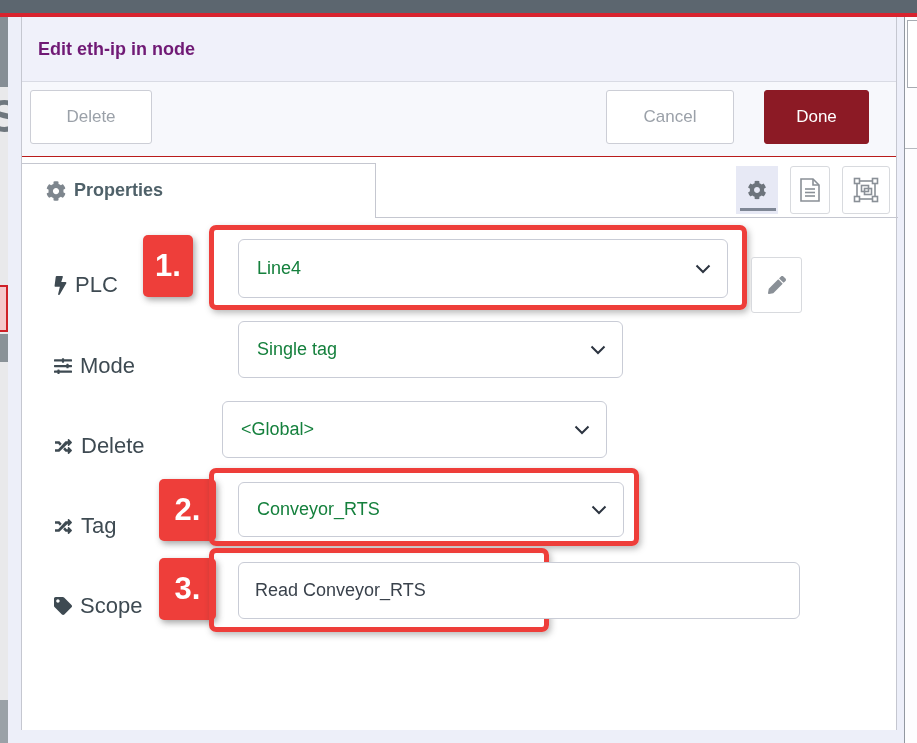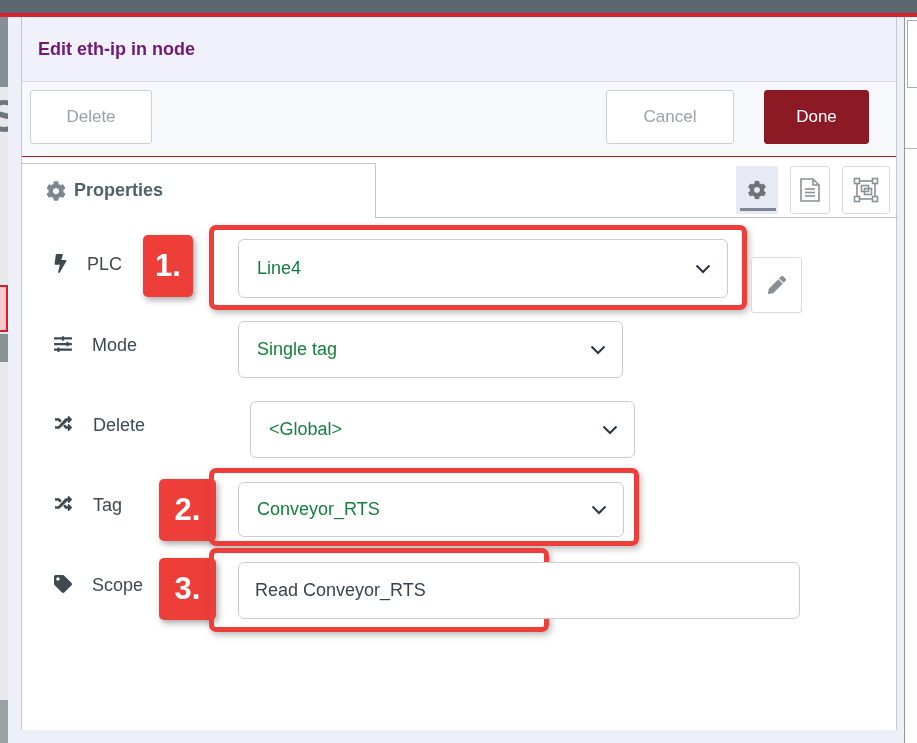--- a/index.html
+++ b/index.html
@@ -50,21 +50,21 @@
 
   .iconbtn { position:absolute; top:9px; height:48px; background:#ffffff; border:1px solid #d8dade; border-radius:3px; cursor:pointer; }
   .iconbtn svg { position:absolute; left:50%; top:50%; transform:translate(-50%,-50%); }
   .iconbtn-gear { left:714px; width:42px; background:#e7e9f5; border:1px solid #e7e9f5; border-radius:0; }
   .gear-underline { position:absolute; left:3px; bottom:2px; width:36px; height:3px; background:#7f8795; }
   .iconbtn-doc { left:768px; width:40px; }
   .iconbtn-app { left:820px; width:48px; }
 
   
   .form { position:absolute; left:0; top:201px; width:100%; height:512px; background:#ffffff; }
-  .row-label { position:absolute; left:32px; font-size:18px; color:#3e4a52; display:flex; align-items:flex-start; gap:20px; }
+  .row-label { position:absolute; left:32px; font-size:22px; color:#3e4a52; display:flex; align-items:center; gap:8px; }
   .row-label svg { flex:0 0 auto; }
 
   .badge { position:absolute; background:#ee3e3a; border-radius:5px; color:#ffffff; font-size:31px; font-weight:bold;
            display:flex; align-items:center; justify-content:center; box-shadow:2px 3px 6px rgba(60,60,60,.45); }
   .hl { position:absolute; border:5px solid #ee3e3a; border-radius:7px; box-shadow:2px 3px 6px rgba(60,60,60,.35); }
 
   .select { position:absolute; background:#ffffff; border:1px solid #c9ccd6; border-radius:6px; cursor:pointer; }
   .select-value { position:absolute; left:18px; top:0; height:100%; display:flex; align-items:center; font-size:18px; color:#15803d; }
   .select .chev { position:absolute; right:16px; top:50%; transform:translateY(-50%); }
 
@@ -182,21 +182,21 @@
           <path d="M1.5 1.5 L8 8 L14.5 1.5" fill="none" stroke="#2c3440" stroke-width="2"></path>
         </svg>
     </div>
 
     <div class="row-label" style="top:197px; height:62px;">
       <svg width="19" height="17" viewBox="0 0 512 512">
           <path fill="#3e4a52" d="M504.971 359.029c9.373 9.373 9.373 24.569 0 33.941l-80 79.984c-15.01 15.01-40.971 4.49-40.971-16.971V416h-58.785a12.004 12.004 0 0 1-8.773-3.812l-70.556-75.596 53.333-57.143L352 336h32v-39.981c0-21.438 25.943-31.998 40.971-16.971l80 79.981zM12 176h84l52.781 56.551 53.333-57.143-70.556-75.596A11.999 11.999 0 0 0 122.785 96H12c-6.627 0-12 5.373-12 12v56c0 6.627 5.373 12 12 12zm372 0v39.984c0 21.46 25.961 31.98 40.971 16.971l80-79.984c9.373-9.373 9.373-24.569 0-33.941l-80-79.981C409.943 24.021 384 34.582 384 56.019V96h-58.785a12.004 12.004 0 0 0-8.773 3.812L96 336H12c-6.627 0-12 5.373-12 12v56c0 6.627 5.373 12 12 12h110.785c3.326 0 6.503-1.381 8.773-3.812L384 176z"></path>
         </svg>
       <span>Delete</span>
     </div>
-    <div class="select" style="left:228px; top:183px; width:385px; height:57px;">
+    <div class="select" style="left:200px; top:183px; width:385px; height:57px;">
       <span class="select-value">&lt;Global&gt;</span>
       <svg class="chev" width="16" height="10" viewBox="0 0 16 10">
           <path d="M1.5 1.5 L8 8 L14.5 1.5" fill="none" stroke="#2c3440" stroke-width="2"></path>
         </svg>
     </div>
 
     <div class="row-label" style="top:277px; height:62px;">
       <svg width="19" height="17" viewBox="0 0 512 512">
           <path fill="#3e4a52" d="M504.971 359.029c9.373 9.373 9.373 24.569 0 33.941l-80 79.984c-15.01 15.01-40.971 4.49-40.971-16.971V416h-58.785a12.004 12.004 0 0 1-8.773-3.812l-70.556-75.596 53.333-57.143L352 336h32v-39.981c0-21.438 25.943-31.998 40.971-16.971l80 79.981zM12 176h84l52.781 56.551 53.333-57.143-70.556-75.596A11.999 11.999 0 0 0 122.785 96H12c-6.627 0-12 5.373-12 12v56c0 6.627 5.373 12 12 12zm372 0v39.984c0 21.46 25.961 31.98 40.971 16.971l80-79.984c9.373-9.373 9.373-24.569 0-33.941l-80-79.981C409.943 24.021 384 34.582 384 56.019V96h-58.785a12.004 12.004 0 0 0-8.773 3.812L96 336H12c-6.627 0-12 5.373-12 12v56c0 6.627 5.373 12 12 12h110.785c3.326 0 6.503-1.381 8.773-3.812L384 176z"></path>
         </svg>

